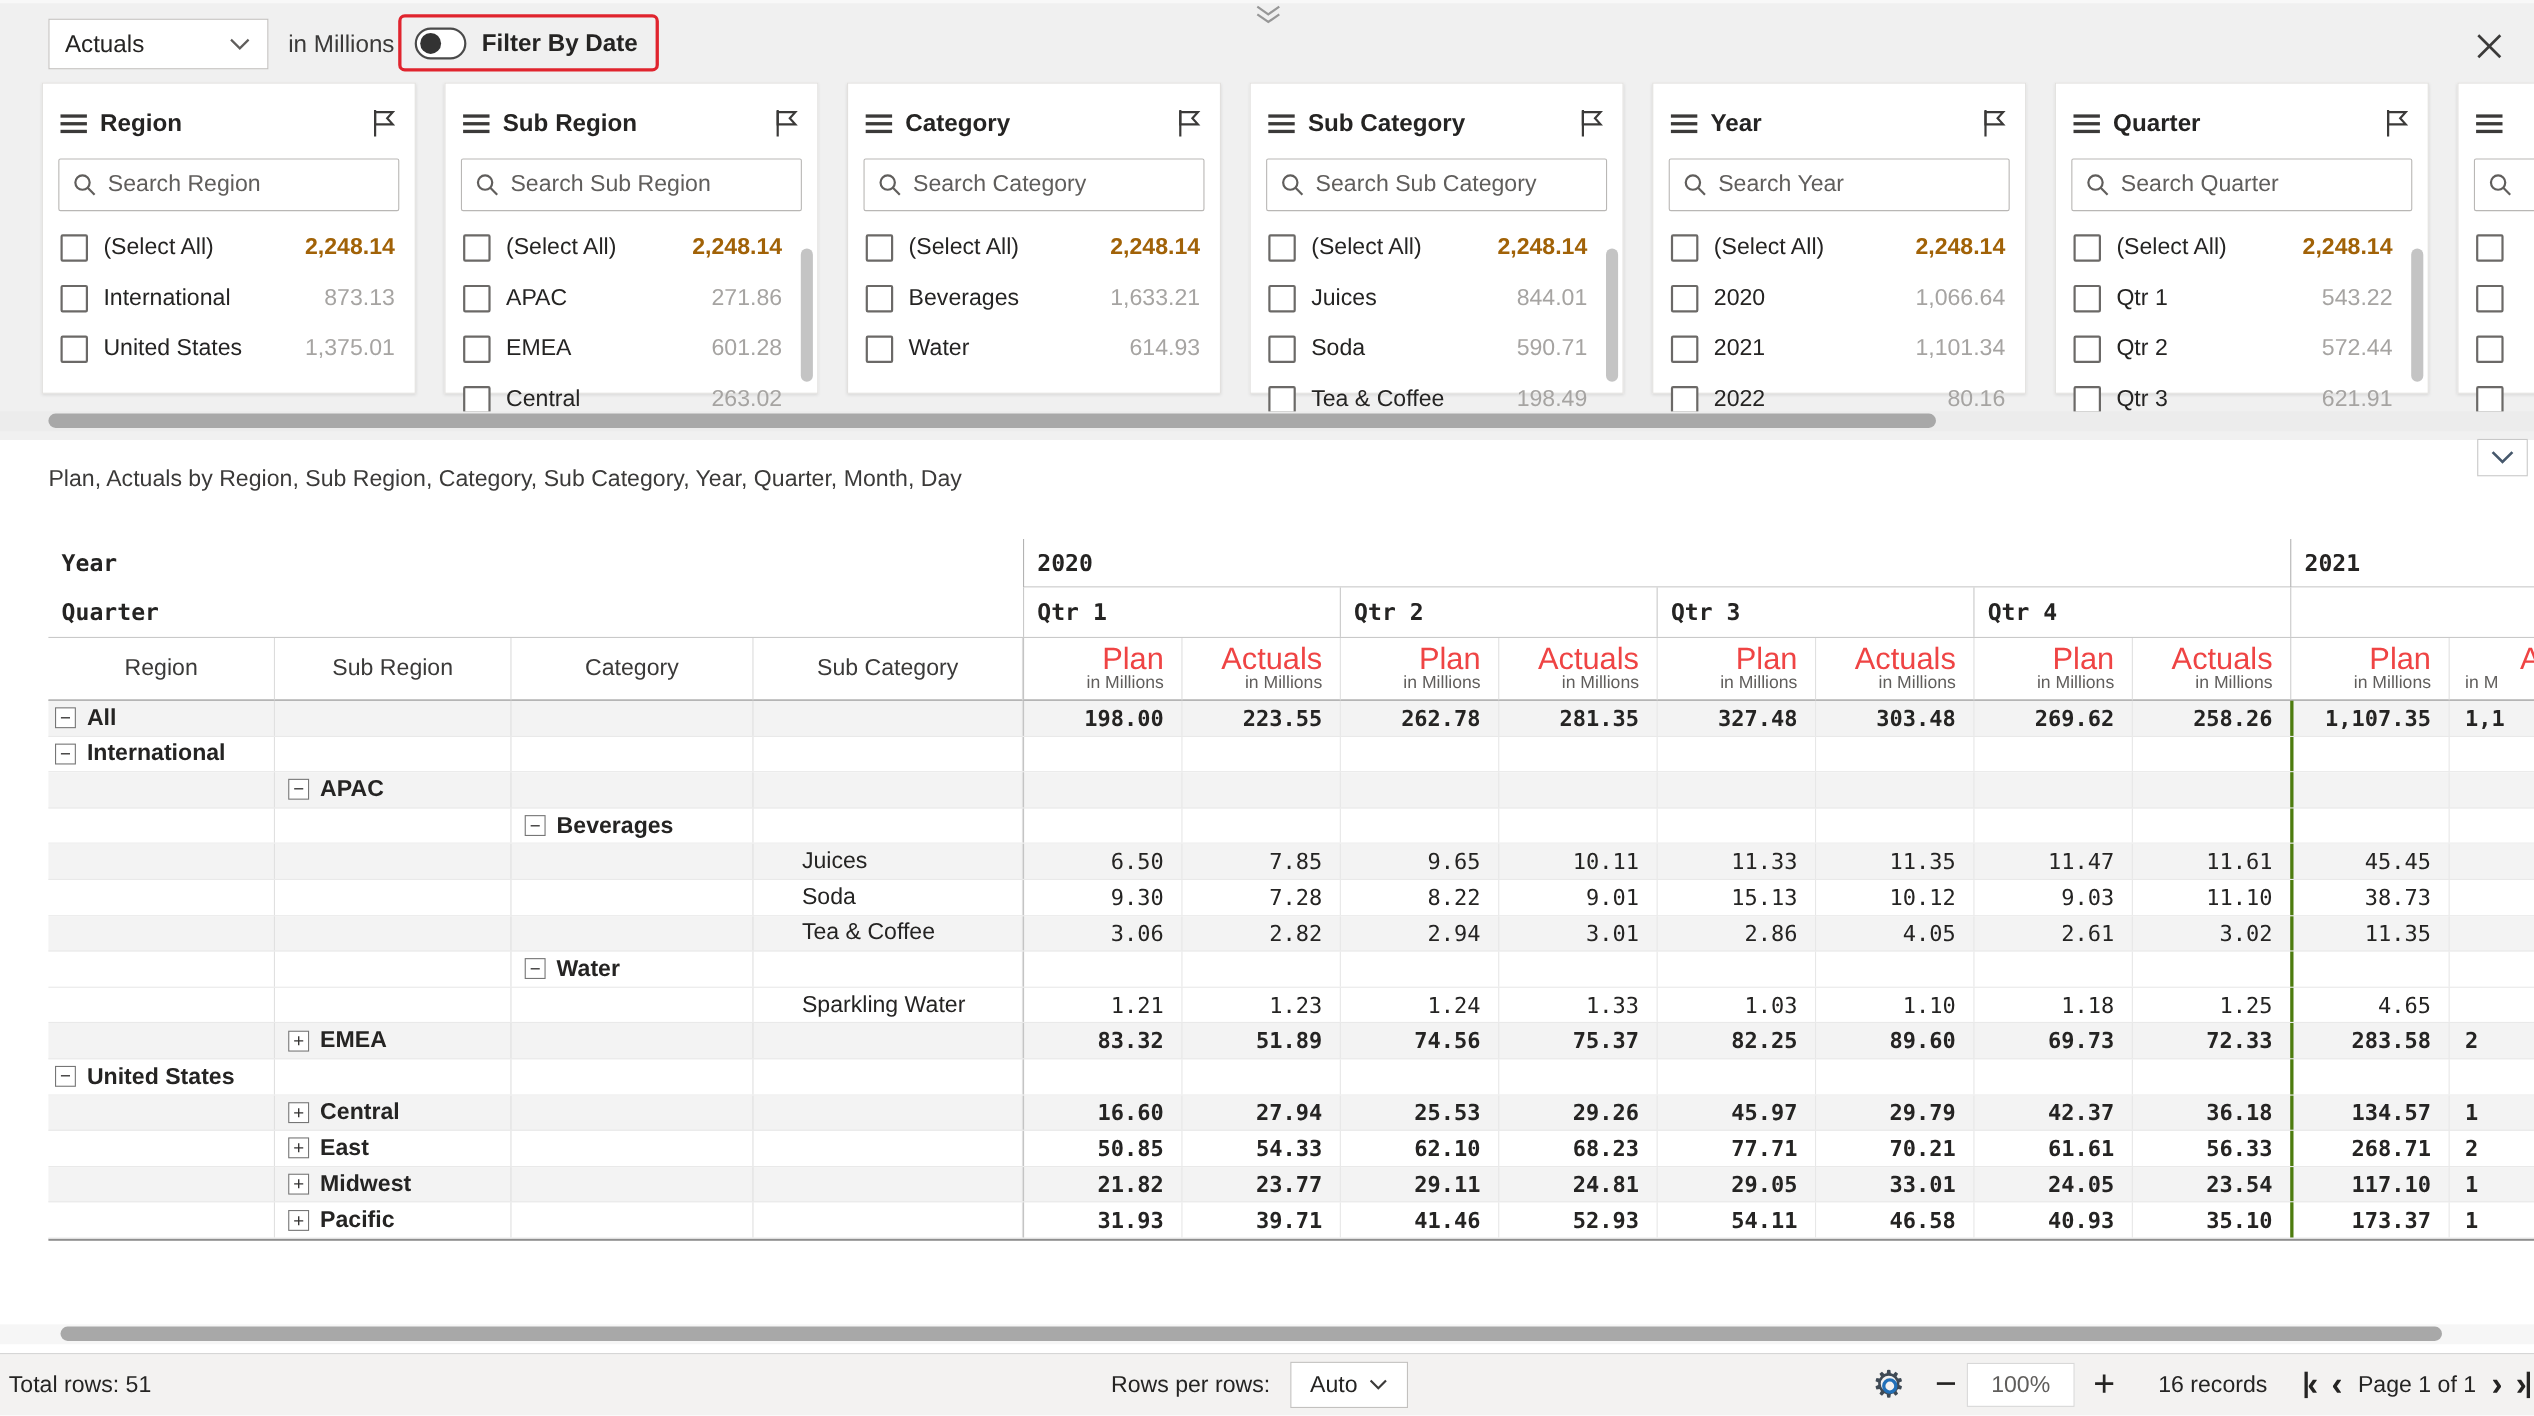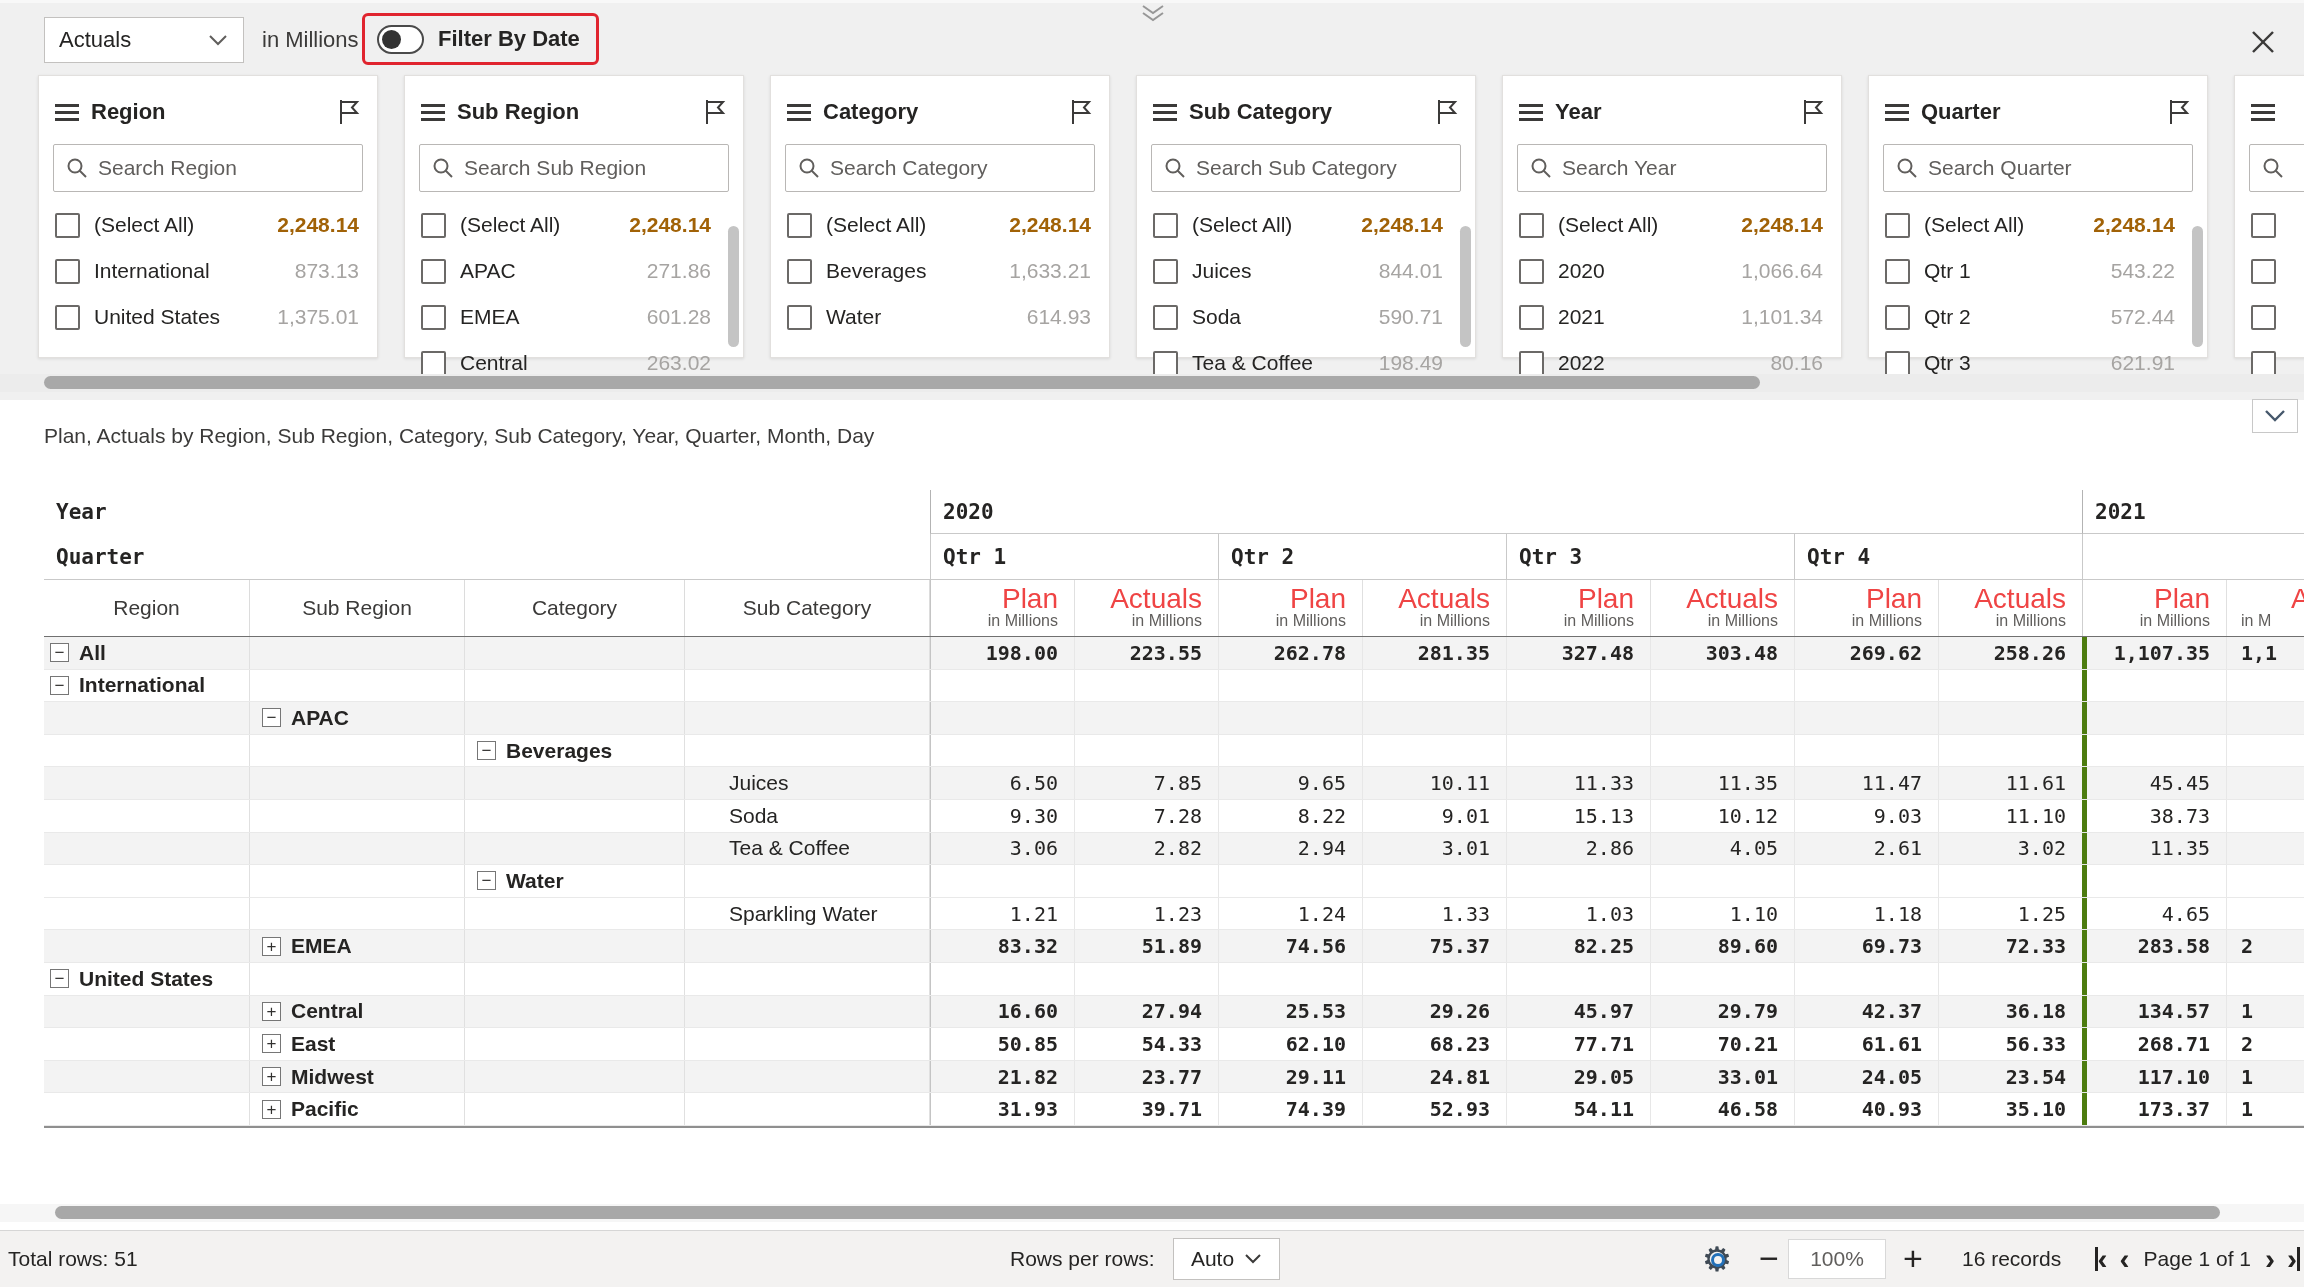--- a/index.html
+++ b/index.html
@@ -78,21 +78,21 @@
   .lc{border-right:1px solid #e0e0e0;padding-left:6px;}
   .lc.c1,.lc.c2{padding-left:12px;}
   .lc.c3{padding-left:44px;}
   .rl{font-size:21px;white-space:nowrap;}
   .boldrow .rl{font-weight:bold;}
   .tog{width:19px;height:19px;border:1px solid #767676;background:#fff;color:#323130;font-size:17px;line-height:17px;
        display:flex;align-items:center;justify-content:center;margin-right:10px;flex:none;cursor:pointer;box-sizing:border-box;}
   .vc{justify-content:flex-end;padding-right:16px;font-family:"DejaVu Sans Mono",monospace;font-size:20px;color:#252423;
       border-left:1px solid #e7e7e7;white-space:nowrap;}
   .vc.first{border-left:1px solid #c4c4c4;}
-  .vc.ystart{border-left:5px solid #4d7c0f;}
+  .vc.ystart{border-left:3px solid #4d7c0f;}
   .boldrow .vc{font-weight:bold;}
   .vc.partial{justify-content:flex-start;padding:0 0 0 14px;}
 
   
   .footer{position:absolute;left:0;top:1230px;width:2304px;height:57px;background:#f3f2f1;border-top:1px solid #d6d6d6;box-sizing:border-box;}
   .total-rows{position:absolute;left:8px;top:0;height:56px;line-height:56px;font-size:21px;color:#252423;}
   .rpp-label{position:absolute;left:1010px;top:0;height:56px;line-height:56px;font-size:21px;color:#252423;}
   .rpp-dd{position:absolute;left:1173px;top:7px;width:107px;height:42px;background:#fff;border:1px solid #c3c1bf;box-sizing:border-box;
           display:flex;align-items:center;justify-content:center;gap:10px;font-size:21px;cursor:pointer;}
   .gear{position:absolute;left:1698px;top:9px;width:38px;height:38px;font-size:34px;line-height:38px;color:#3f4a55;cursor:pointer;text-align:center;}
@@ -789,21 +789,21 @@
         <div class="mxgrid mx-row boldrow">
           <div class="mc lc c0"></div>
           <div class="mc lc c1">
             <span class="tog">+</span>
             <span class="rl">Pacific</span>
           </div>
           <div class="mc lc c2"></div>
           <div class="mc lc c3"></div>
           <div class="mc vc first">31.93</div>
           <div class="mc vc">39.71</div>
-          <div class="mc vc">74.39</div>
+          <div class="mc vc">41.46</div>
           <div class="mc vc">52.93</div>
           <div class="mc vc">54.11</div>
           <div class="mc vc">46.58</div>
           <div class="mc vc">40.93</div>
           <div class="mc vc">35.10</div>
           <div class="mc vc ystart">173.37</div>
           <div class="mc vc partial">1</div>
         </div>
       </div>
   </div>

